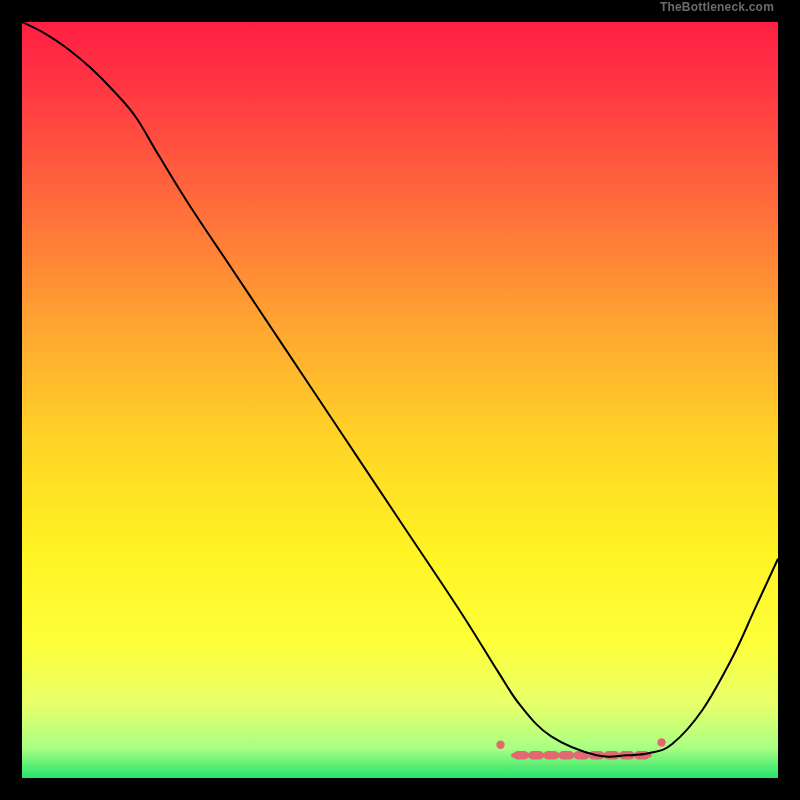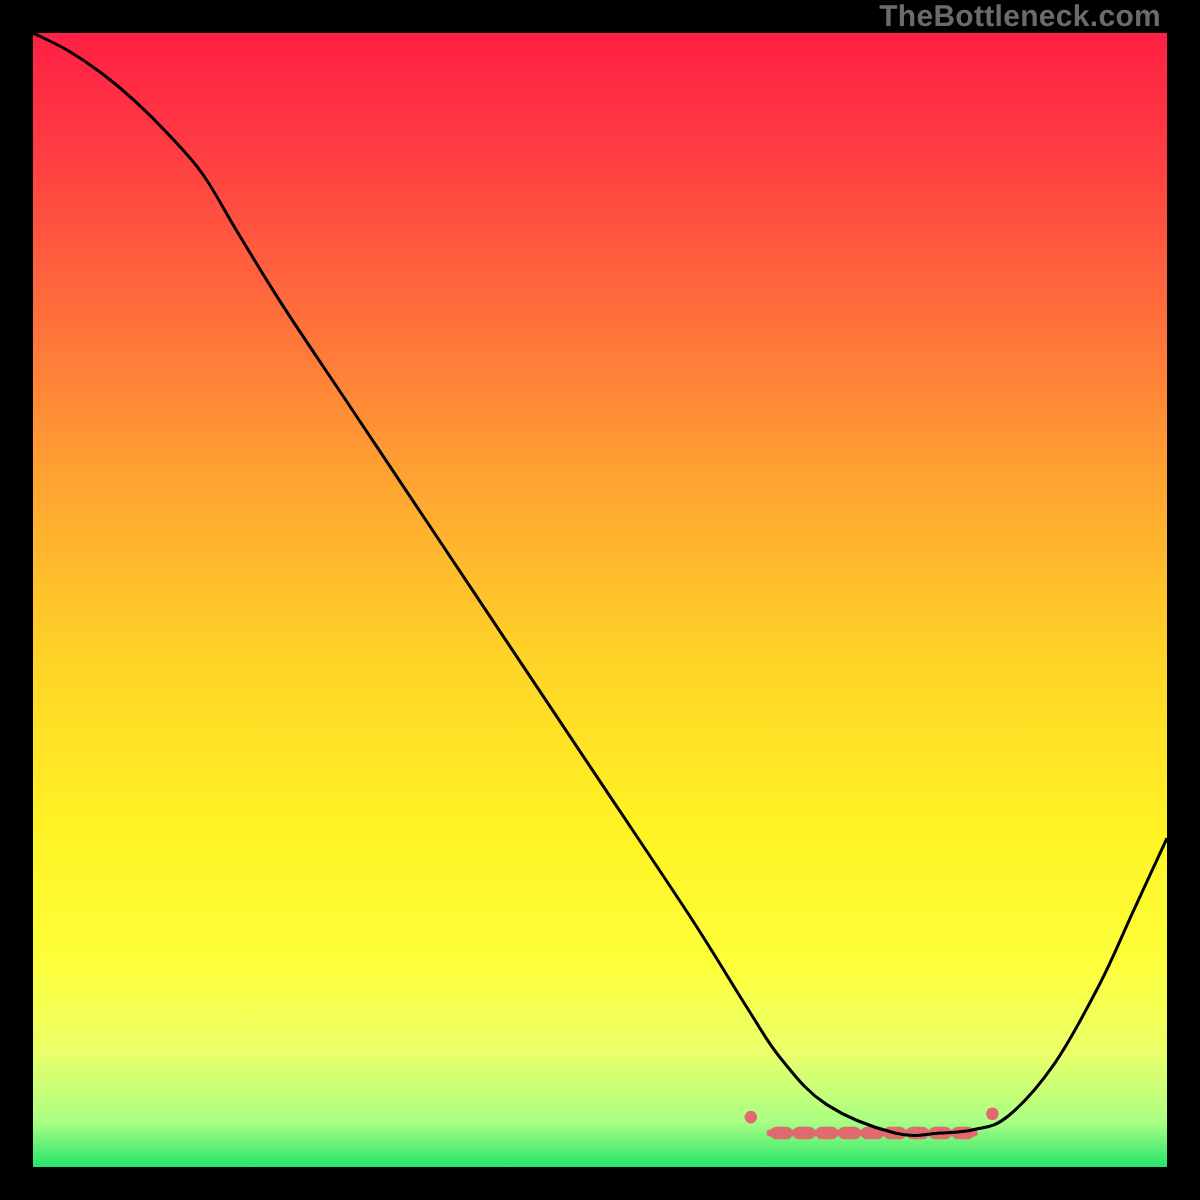--- a/index.html
+++ b/index.html
@@ -23,21 +23,21 @@
     left: 0;
     top: 0;
     width: 756px;
     height: 756px;
   }
   .watermark {
     position: absolute;
     top: 0px;
     right: 26px;
     font-family: Arial, Helvetica, sans-serif;
-    font-size: 20px;
+    font-size: 12px;
     font-weight: 600;
     color: #6b6b6b;
     letter-spacing: 0.2px;
   }
 </style>
 </head>
 <body>
 
 <div class="frame">
   <svg class="plot-area" viewBox="0 0 756 756" preserveAspectRatio="none">

